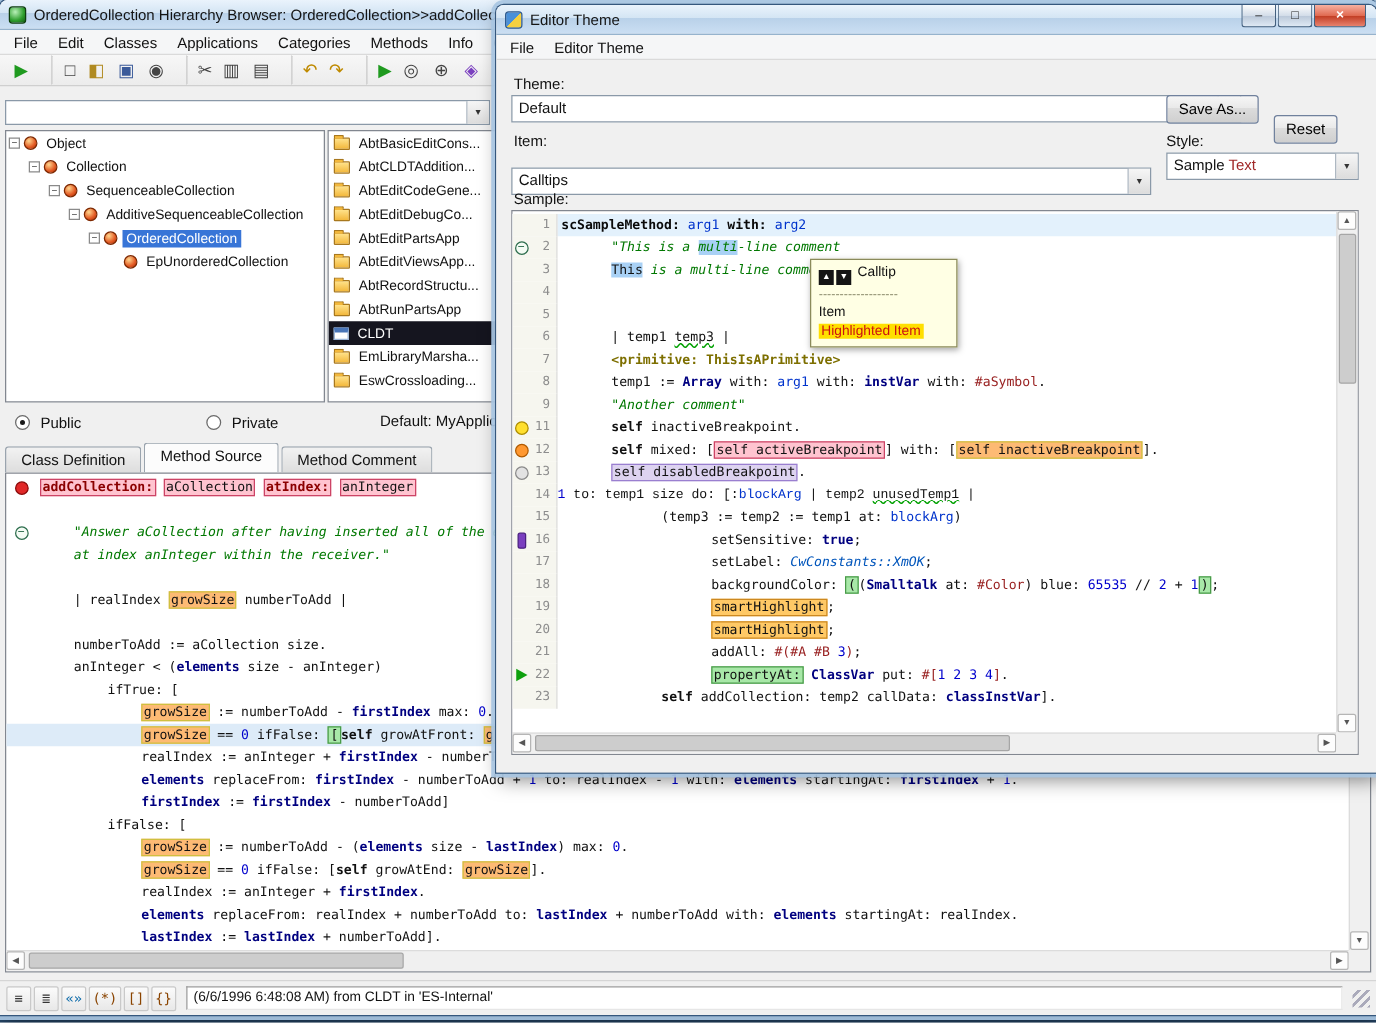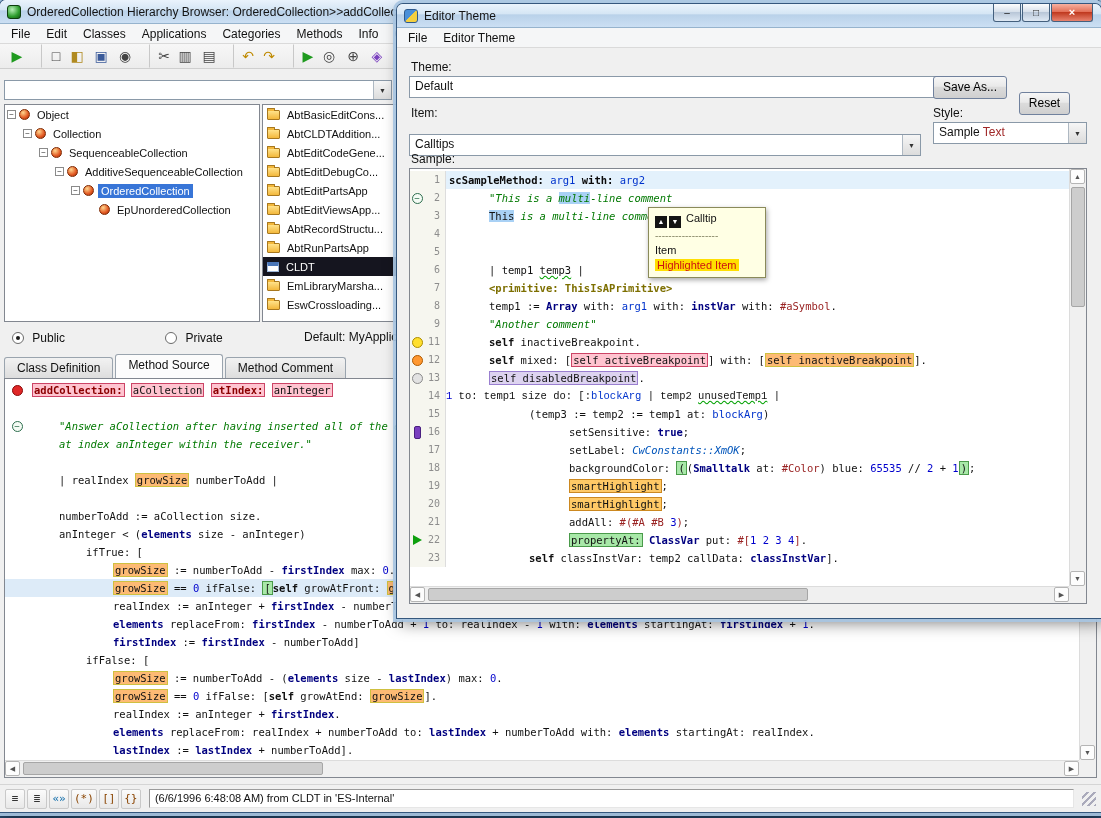--- a/index.html
+++ b/index.html
@@ -411,21 +411,21 @@
           <div class="code-row"><span class="marker-cell"><span class="mk mk-gray"></span></span><span class="num-cell">13</span><span class="line-text" style="padding-left: 43px;"><span class="sg lavbox">self disabledBreakpoint</span><span class="sg">.</span></span></div>
           <div class="code-row"><span class="marker-cell"></span><span class="num-cell">14</span><span class="line-text" style=" font-family: Liberation Mono, monospace;"><span class="sg num">1</span><span class="sg"> to: temp1 size do: [:</span><span class="sg arg">blockArg</span><span class="sg"> | temp2 </span><span class="sg ulg">unusedTemp1</span><span class="sg"> |</span></span></div>
           <div class="code-row"><span class="marker-cell"></span><span class="num-cell">15</span><span class="line-text" style="padding-left: 83px;"><span class="sg">(temp3 := temp2 := temp1 at: </span><span class="sg arg">blockArg</span><span class="sg">)</span></span></div>
           <div class="code-row"><span class="marker-cell"><span class="mk mk-purple"></span></span><span class="num-cell">16</span><span class="line-text" style="padding-left: 123px;"><span class="sg">setSensitive: </span><span class="sg nav">true</span><span class="sg">;</span></span></div>
           <div class="code-row"><span class="marker-cell"></span><span class="num-cell">17</span><span class="line-text" style="padding-left: 123px;"><span class="sg">setLabel: </span><span class="sg lnk">CwConstants::XmOK</span><span class="sg">;</span></span></div>
           <div class="code-row"><span class="marker-cell"></span><span class="num-cell">18</span><span class="line-text" style="padding-left: 123px;"><span class="sg">backgroundColor: </span><span class="sg grnbox">(</span><span class="sg">(</span><span class="sg nav">Smalltalk</span><span class="sg"> at: </span><span class="sg sym">#Color</span><span class="sg">) blue: </span><span class="sg num">65535</span><span class="sg"> // </span><span class="sg num">2</span><span class="sg"> + </span><span class="sg num">1</span><span class="sg grnbox">)</span><span class="sg">;</span></span></div>
           <div class="code-row"><span class="marker-cell"></span><span class="num-cell">19</span><span class="line-text" style="padding-left: 123px;"><span class="sg orgbox">smartHighlight</span><span class="sg">;</span></span></div>
           <div class="code-row"><span class="marker-cell"></span><span class="num-cell">20</span><span class="line-text" style="padding-left: 123px;"><span class="sg orgbox">smartHighlight</span><span class="sg">;</span></span></div>
           <div class="code-row"><span class="marker-cell"></span><span class="num-cell">21</span><span class="line-text" style="padding-left: 123px;"><span class="sg">addAll: </span><span class="sg sym">#(#A #B </span><span class="sg num">3</span><span class="sg sym">)</span><span class="sg">;</span></span></div>
           <div class="code-row"><span class="marker-cell"><span class="mk mk-green-arrow"></span></span><span class="num-cell">22</span><span class="line-text" style="padding-left: 123px;"><span class="sg grnbox">propertyAt:</span><span class="sg"> </span><span class="sg nav">ClassVar</span><span class="sg"> put: </span><span class="sg sym">#[</span><span class="sg num">1 2 3 4</span><span class="sg sym">]</span><span class="sg">.</span></span></div>
-          <div class="code-row"><span class="marker-cell"></span><span class="num-cell">23</span><span class="line-text" style="padding-left: 83px;"><span class="sg b">self</span><span class="sg"> classInstVar: temp2 callData: </span><span class="sg nav">classInstVar</span><span class="sg">].</span></span></div>
+          <div class="code-row"><span class="marker-cell"></span><span class="num-cell">23</span><span class="line-text" style="padding-left: 83px;"><span class="sg b">self</span><span class="sg"> addCollection: temp2 callData: </span><span class="sg nav">classInstVar</span><span class="sg">].</span></span></div>
         </div>
 
       <div class="calltip">
         <div>
           <span class="ct-nav">▲</span><span class="ct-nav">▼</span>
           <span>Calltip</span>
         </div>
         <div class="ct-dashes">-------------------</div>
         <div>Item</div>
         <div><span class="ct-hl">Highlighted Item</span></div>

